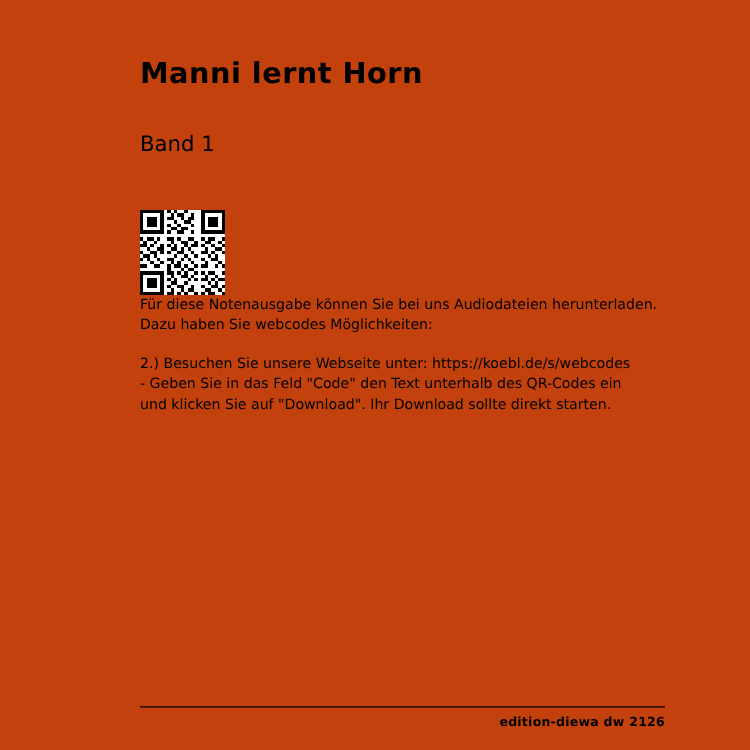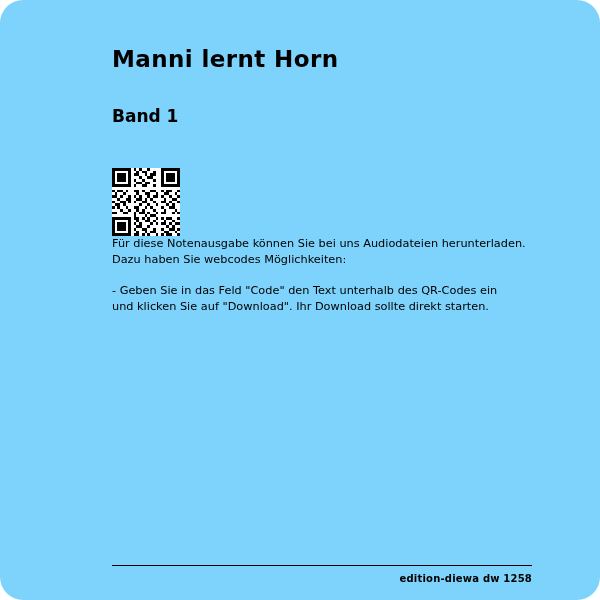--- a/index.html
+++ b/index.html
@@ -11,23 +11,22 @@
     width: 600px;
     height: 600px;
     font-family: "DejaVu Sans", sans-serif;
     color: #000000;
     overflow: hidden;
   }
   .page {
     position: relative;
     width: 600px;
     height: 600px;
-    background: #7dd3fc;
+    background: #c2410c;
     box-sizing: border-box;
-    border-radius: 23px;
   }
   .content {
     position: absolute;
     left: 112px;
     top: 40px;
     width: 420px;
   }
   .title {
     font-size: 23px;
     font-weight: bold;
@@ -40,21 +39,21 @@
     font-weight: bold;
     margin: 38px 0 0 0;
   }
   .author {
     font-size: 16px;
     font-weight: bold;
     margin: 32px 0 0 0;
   }
   .volume {
     font-size: 17px;
-    font-weight: bold;
+    font-weight: normal;
     margin: 34px 0 0 0;
   }
   .qr-wrap {
     margin: 42px 0 0 0;
   }
   .qr {
     width: 68px;
     height: 68px;
     display: block;
     image-rendering: pixelated;
@@ -261,25 +260,26 @@
           <rect x="18" y="24" width="1" height="1"></rect>
             <rect x="20" y="24" width="2" height="1"></rect>
             <rect x="24" y="24" width="1" height="1"></rect>
         </g>
       </svg>
     </div>
 
     <div class="info-block">
       <p class="tight">Für diese Notenausgabe können Sie bei uns Audiodateien herunterladen.</p>
       <p>Dazu haben Sie webcodes Möglichkeiten:</p>
+      <p class="tight">2.) Besuchen Sie unsere Webseite unter: https://koebl.de/s/webcodes</p>
       <p class="tight">- Geben Sie in das Feld "Code" den Text unterhalb des QR-Codes ein</p>
       <p>und klicken Sie auf "Download". Ihr Download sollte direkt starten.</p>
     </div>
 
     <div class="credits">
     </div>
 
   </div>
 
   <div class="footer-rule"></div>
-  <div class="footer-text">edition-diewa dw 1258</div>
+  <div class="footer-text">edition-diewa dw 2126</div>
 
 </div>
 
 </body></html>

